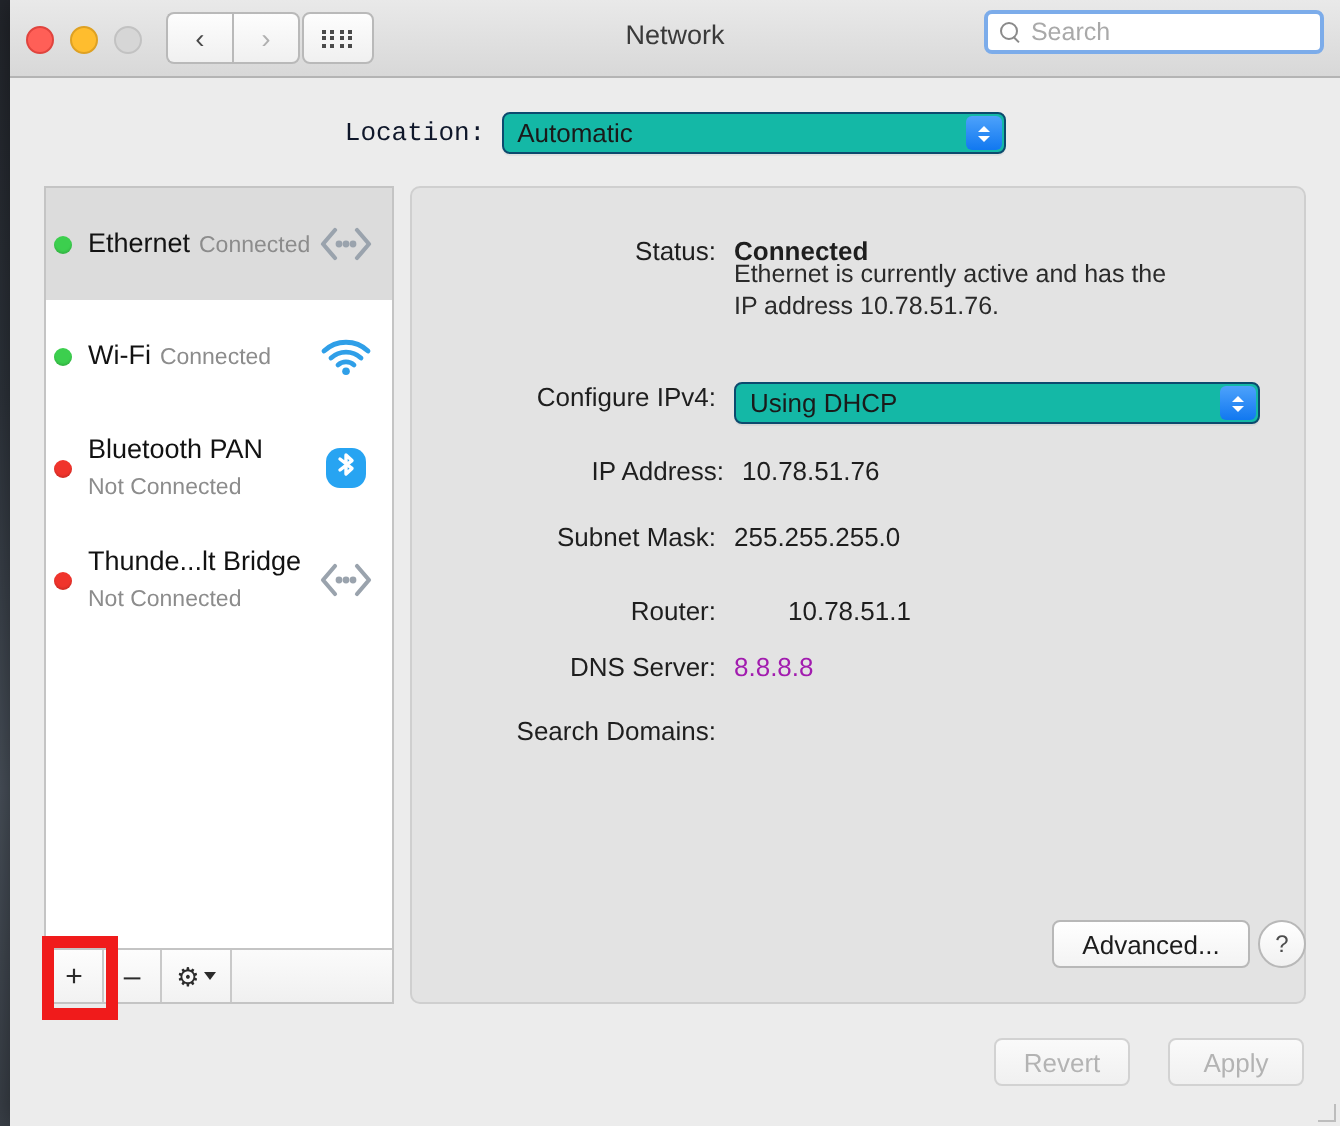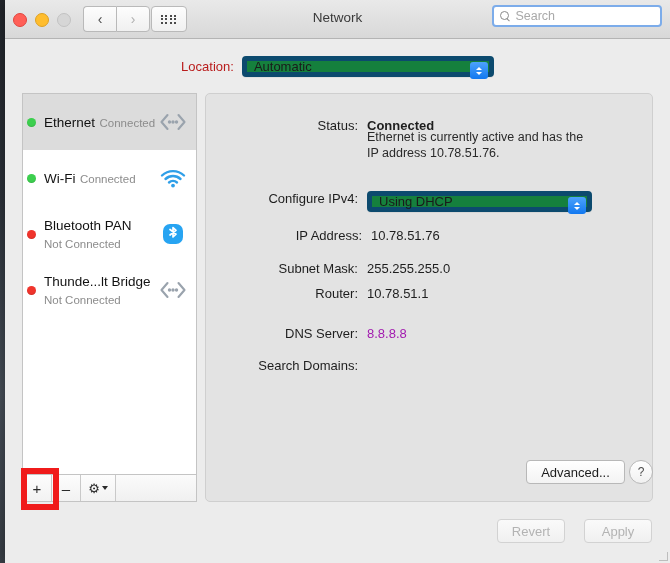--- a/index.html
+++ b/index.html
@@ -117,26 +117,26 @@
   }
   .searchwrap input::placeholder { color: #a9a9a9; }
 
   
   .locrow {
     position: absolute;
     left: 0; right: 0; top: 56px;
     display: flex; align-items: center; justify-content: center;
     gap: 8px;
   }
-  .loclabel { font-size: 13px; color: #b91c1c; }
+  .loclabel { font-size: 13px; color: #0f172a; font-family: Liberation Mono, monospace; }
   .popup {
     position: relative;
     width: 252px; height: 21px;
-    background: #15803d;
-    border: 5px solid #0c4a6e;
+    background: #14b8a6;
+    border: 1px solid #0c4a6e;
     border-radius: 4px;
     box-shadow: 0 1px 0 rgba(0,0,0,.05);
     display: flex; align-items: center;
     box-sizing: border-box;
   }
   .popup span.val {
     padding-left: 7px;
     font-size: 13px;
     color: #1a1a1a;
   }
@@ -262,21 +262,21 @@
   .fvalue.dim { color: #a21caf; }
   .statusdesc {
     position: absolute;
     left: 161px; top: 35px;
     width: 230px;
     font-size: 12.5px;
     color: #2a2a2a;
     line-height: 16px;
   }
 
-  .popup.ipv4 { width: 225px; }
+  .popup.ipv4 { width: 263px; }
 
   .advbtn {
     position: absolute;
     left: 320px; top: 366px;
     width: 97px; height: 22px;
     background: linear-gradient(180deg,#ffffff,#f3f3f3);
     border: 1px solid #b8b8b8;
     border-radius: 4px;
     font-size: 13px; color: #1c1c1c;
     display: flex; align-items: center; justify-content: center;
@@ -480,21 +480,21 @@
     <div class="frow" style="left:4px; top:134px;">
       <span class="flabel">IP Address:</span>
       <span class="fvalue">10.78.51.76</span>
     </div>
 
     <div class="frow" style="left:0; top:167px;">
       <span class="flabel">Subnet Mask:</span>
       <span class="fvalue">255.255.255.0</span>
     </div>
 
-    <div class="frow" style="left:0; top:192px;">
+    <div class="frow" style="left:0; top:204px;gap:27px;">
       <span class="flabel">Router:</span>
       <span class="fvalue">10.78.51.1</span>
     </div>
 
     <div class="frow" style="left:0; top:232px;">
       <span class="flabel">DNS Server:</span>
       <span class="fvalue dim">8.8.8.8</span>
     </div>
 
     <div class="frow" style="left:0; top:264px;">

